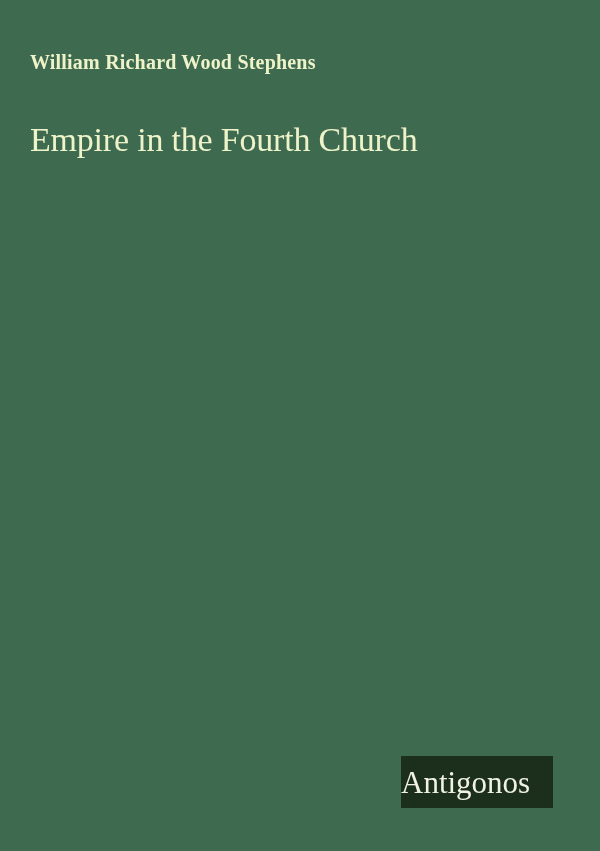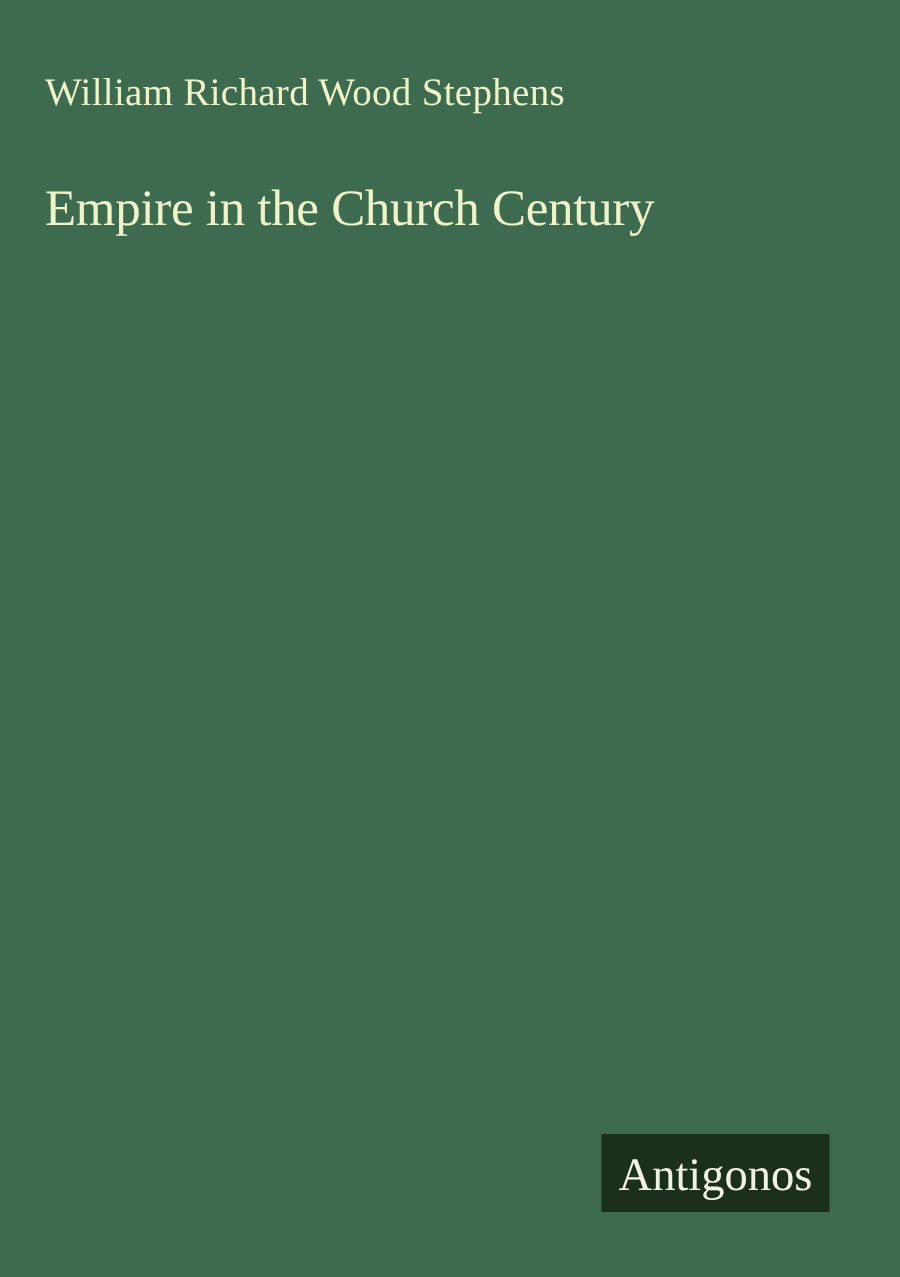--- a/index.html
+++ b/index.html
@@ -17,23 +17,23 @@
     overflow:hidden;
   }
   .cover{
     position:absolute;
     inset:0;
   }
   .author{
     position:absolute;
     left:30px;
     top:49px;
-    font-size:26px;
+    font-size:20px;
     line-height:26px;
-    font-weight:400;
+    font-weight:700;
     color:var(--text_cream);
     white-space:nowrap;
     letter-spacing:0.2px;
   }
   .title{
     position:absolute;
     left:30px;
     top:120px;
     width:545px;
     color:var(--text_cream);
@@ -48,38 +48,37 @@
   }
   .publisher-box{
     position:absolute;
     left:401px;
     top:756px;
     width:152px;
     height:52px;
     background:var(--publisher_box_bg);
     display:flex;
     align-items:center;
-    justify-content:center;
   }
   .publisher-name{
     font-size:31px;
     line-height:31px;
     font-weight:400;
     color:var(--publisher_text);
     white-space:nowrap;
   }
 </style>
 </head>
 <body>
 
 <div class="cover">
 
   <div class="author">William Richard Wood Stephens</div>
 
   <div class="title">
-    <span class="title-line">Empire in the Church Century</span>
+    <span class="title-line">Empire in the Fourth Church</span>
   </div>
 
   <div class="publisher-box">
     <span class="publisher-name">Antigonos</span>
   </div>
 
 </div>
 
 </body></html>

